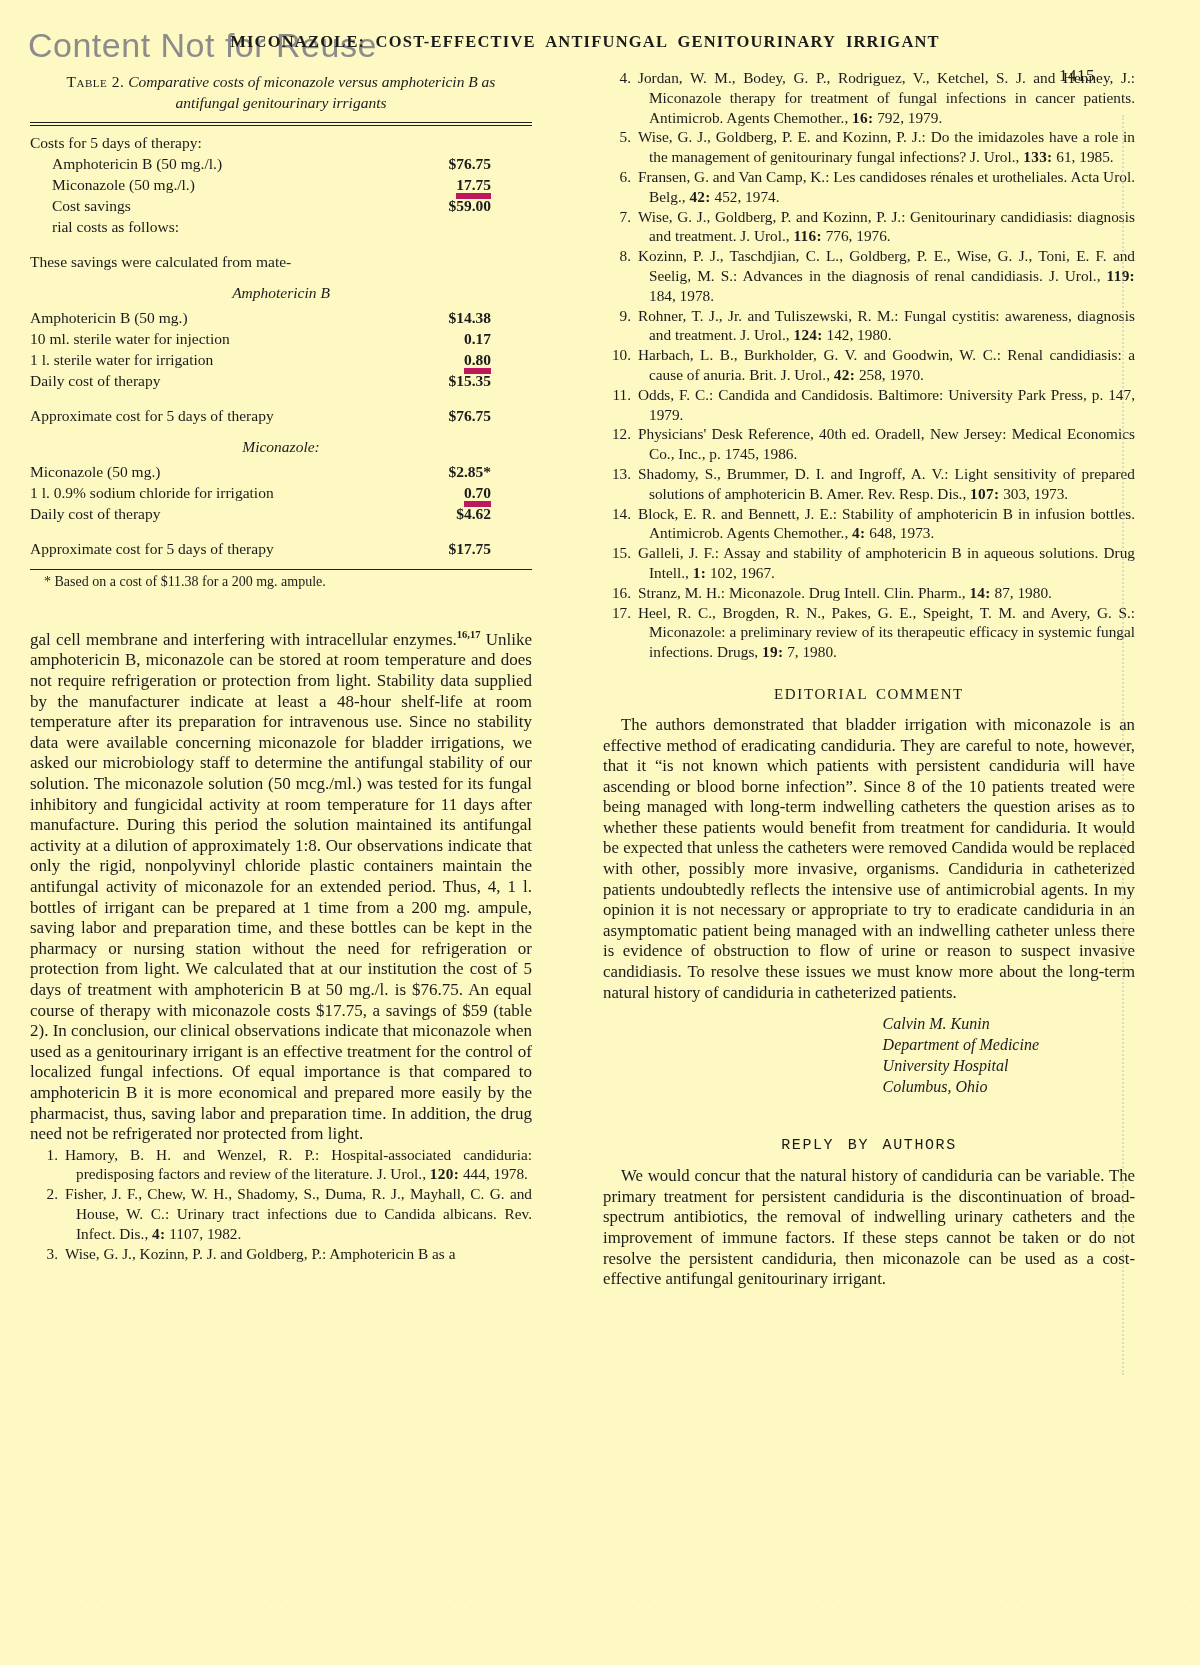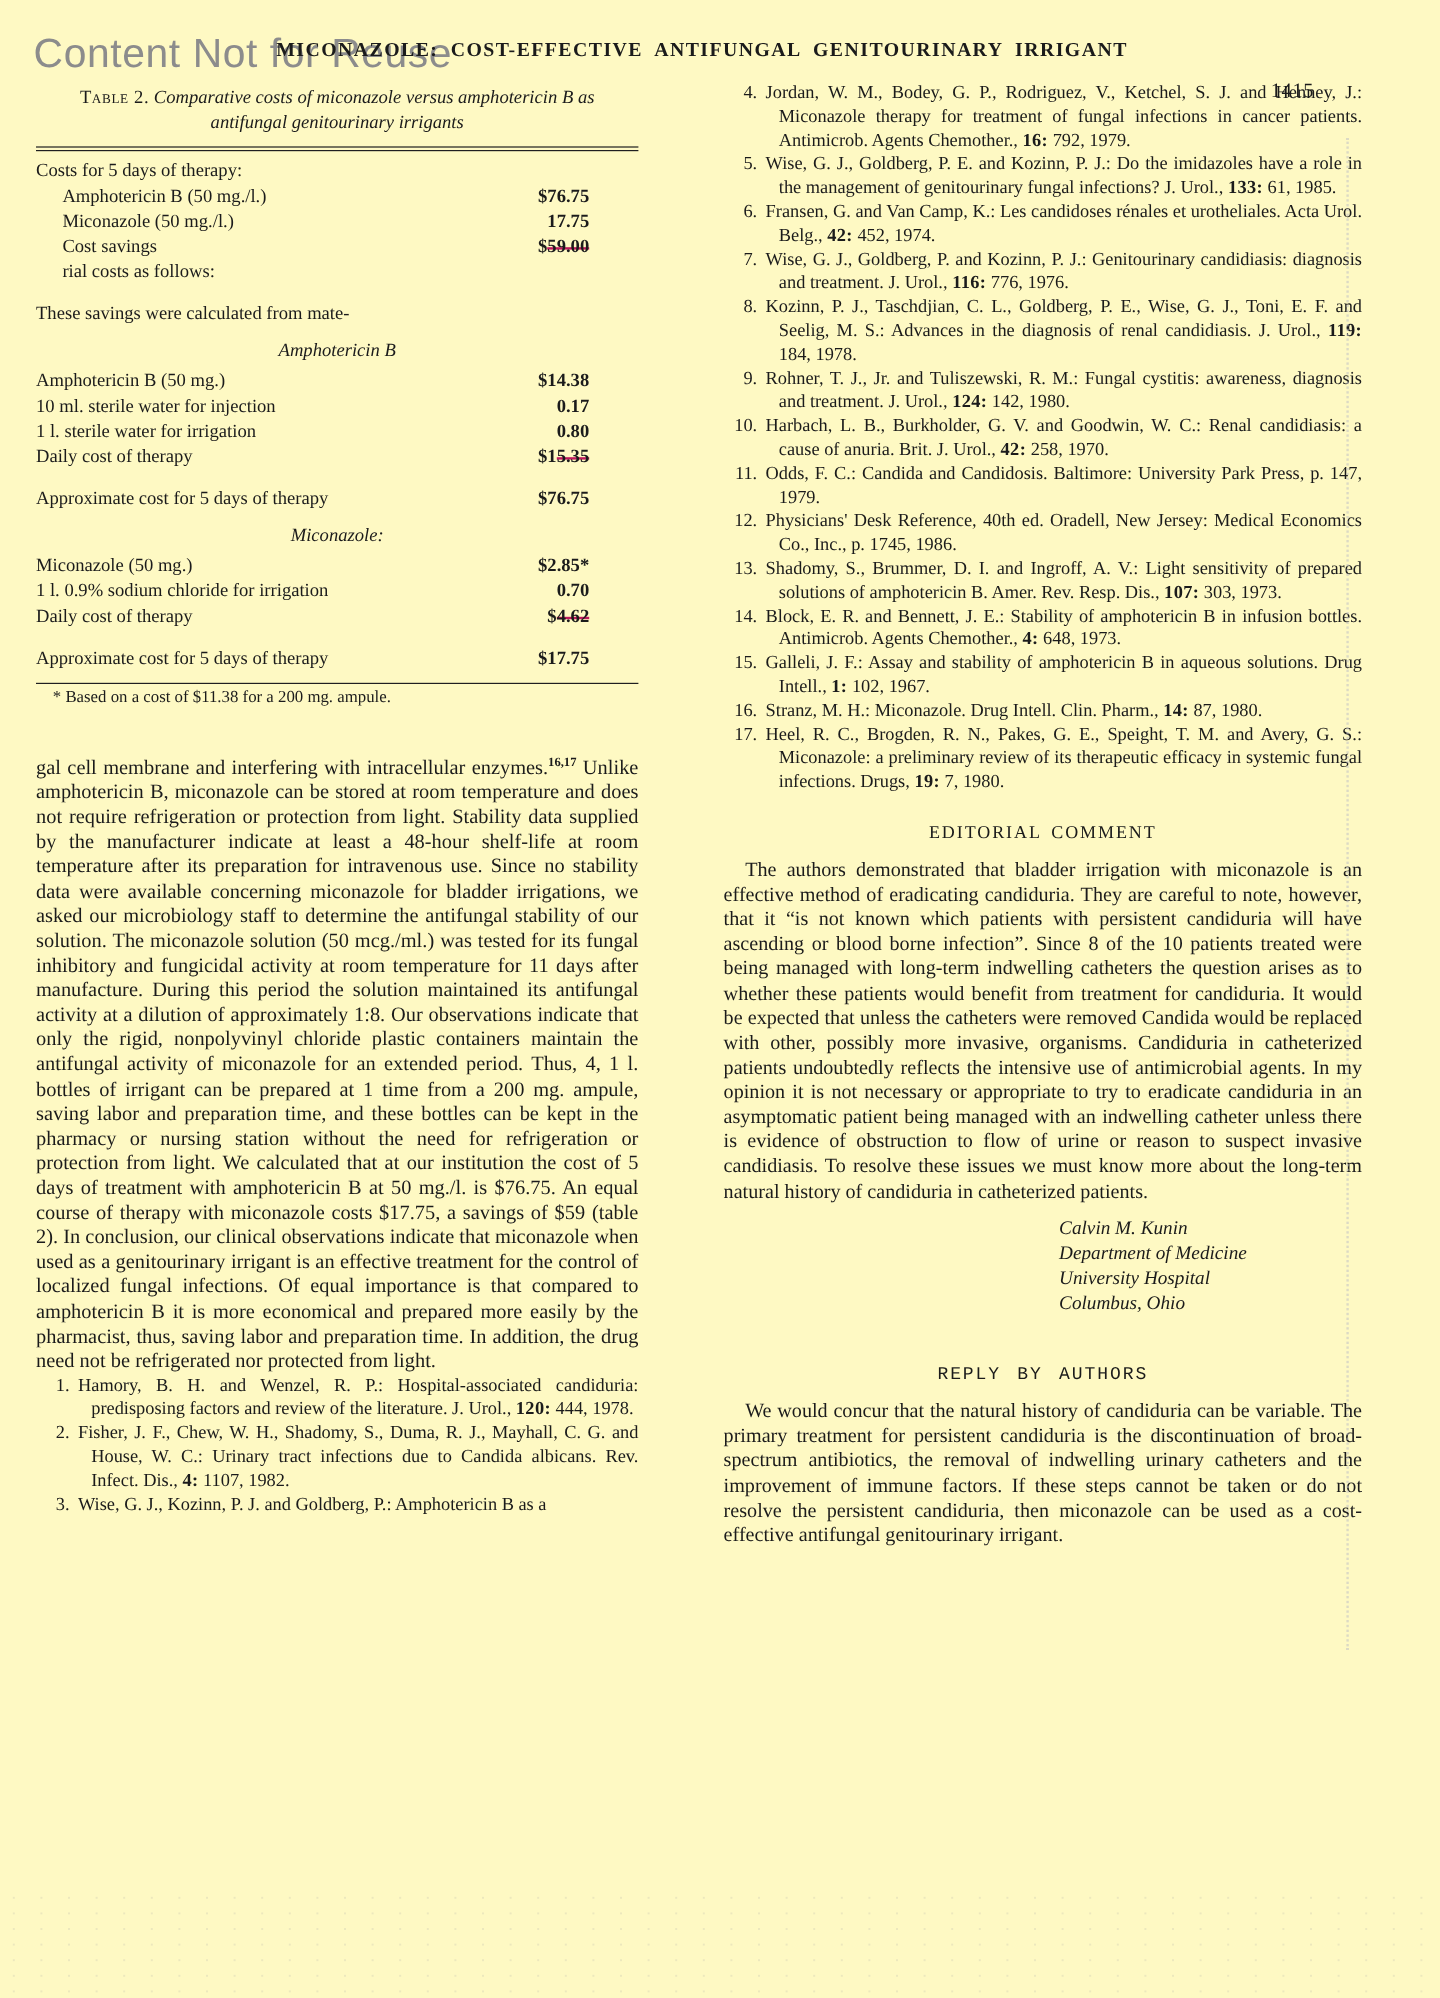--- a/index.html
+++ b/index.html
@@ -51,21 +51,21 @@
     border-bottom:1px solid #1f1f1f;
     padding:6px 0 10px 0;
     font-size:15.5px;line-height:21px;
   }
   .trow{display:flex;}
   .trow.ind{padding-left:22px;}
   .trow.gap{margin-top:14px;}
   .trow.center{display:block;text-align:center;font-style:italic;margin:10px 0 4px 0;}
   .trow .lbl{flex:1 1 auto;}
   .trow .val{margin-left:auto;flex:0 0 auto;width:78px;text-align:right;margin-right:41px;white-space:nowrap;font-weight:bold;}
-  .trow .val .ul{border-bottom:2px solid #be185d;padding-bottom:13px;}
+  .trow .val .ul{border-bottom:6px solid #be185d;padding-bottom:0;}
   .tfoot{
     font-size:14px;margin-top:4px;padding-left:14px;
   }
 
   
   .bodypara{
     margin-top:40px;
     font-size:17px;line-height:20.6px;
     text-align:justify;
   }

